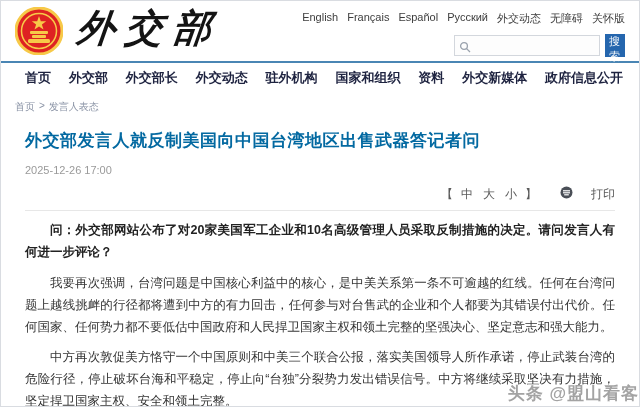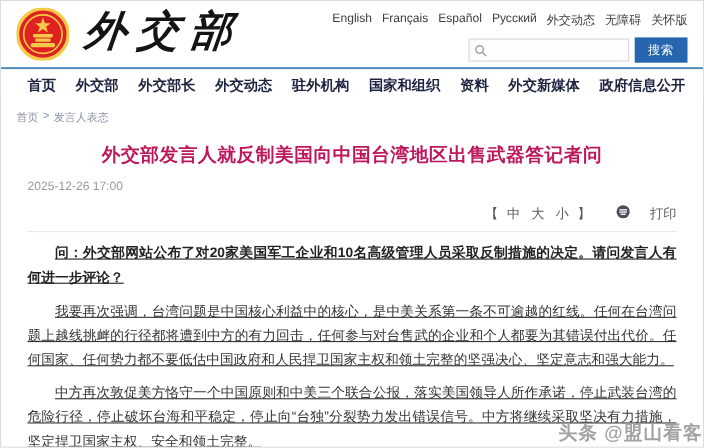--- a/index.html
+++ b/index.html
@@ -14,47 +14,47 @@
                 font-style:italic; font-weight:bold; font-size:38px; color:#141414;
                 letter-spacing:10px; transform:skewX(-6deg); white-space:nowrap; }
   .lang-row{ position:absolute; right:14px; top:10px; display:flex; gap:9px;
              font-size:11px; color:#3d3d3d; }
   .lang-row span{ cursor:pointer; white-space:nowrap; }
   .search-row{ position:absolute; right:14px; top:33px; display:flex; align-items:center; }
   .search-box{ position:relative; }
   .search-input{ width:146px; height:21px; border:1px solid #d3d7dd; background:#fdfdfd;
                  padding:0 4px 0 22px; font-size:11px; color:#333; outline:none; }
   .mag-icon{ position:absolute; left:5px; top:4px; }
-  .search-btn{ width:48px; height:23px; margin-left:5px; background:#2566ae; color:#fff;
+  .search-btn{ width:20px; height:23px; margin-left:5px; background:#2566ae; color:#fff;
                border:none; font-size:11px; cursor:pointer; letter-spacing:1px; }
 
   
   .nav-top-line{ height:2px; background:#4a86b4; }
   .nav{ display:flex; justify-content:space-between; align-items:center; height:30px;
         padding:0 16px 0 24px; background:#fff; }
   .nav span{ font-size:13px; font-weight:bold; color:#1e2340; cursor:pointer; white-space:nowrap; }
 
   .breadcrumb{ padding:7px 0 0 14px; font-size:10px; color:#8a93a5; display:flex; gap:4px; }
   .breadcrumb .crumb-home{ cursor:pointer; }
 
   
   .article{ padding:0 24px; }
-  .title{ text-align:center; font-size:17px; font-weight:bold; color:#be185d;
+  .title{ font-size:17px; font-weight:bold; color:#0369a1;
           margin-top:15px; letter-spacing:0.5px; }
   .date{ text-align:left; font-size:11px; color:#9a9a9a; margin-top:12px; }
   .toolbar{ display:flex; justify-content:flex-end; align-items:center; gap:5px;
             font-size:12px; color:#5a5a5a; margin-top:10px; }
   .toolbar .fsize{ cursor:pointer; padding:0 3px; }
   .toolbar .bracket{ color:#5a5a5a; }
   .print-wrap{ display:flex; align-items:center; gap:18px; margin-left:18px; cursor:pointer;font-family:Liberation Mono, monospace; }
   .divider{ border-bottom:1px solid #e7e7e7; margin-top:7px; }
 
   .body-text{ margin-top:2px; }
   .body-text p{ font-size:12.5px; line-height:1.75; color:#343434; text-indent:2em;
-                margin-top:9px; text-align:justify;text-decoration:underline; }
+                margin-top:9px; text-align:justify; }
   .body-text p.bold{ font-weight:bold; color:#222; }
 
   .watermark{ position:absolute; right:0; bottom:1px; font-size:17px; font-weight:bold;
               color:#a3a3a3; letter-spacing:1px; white-space:nowrap; }
 </style>
 </head>
 <body>
 
 <div class="page">
 

